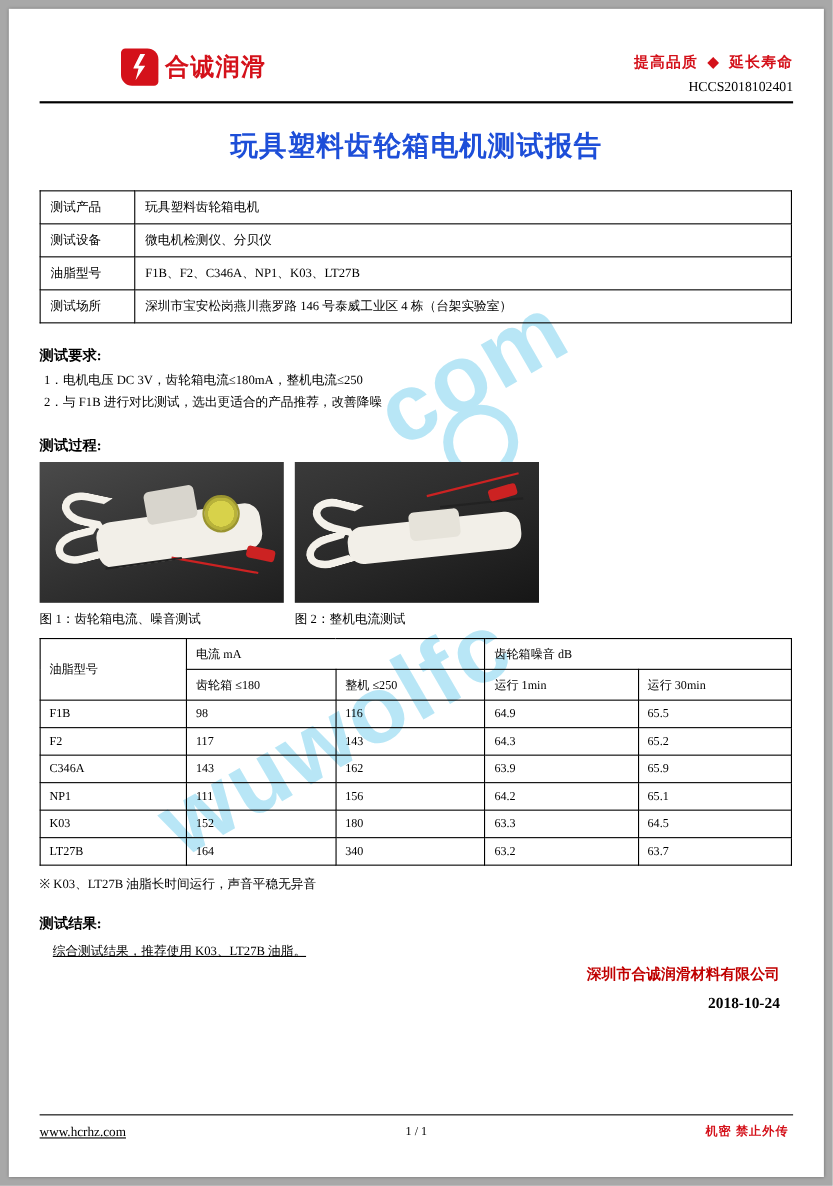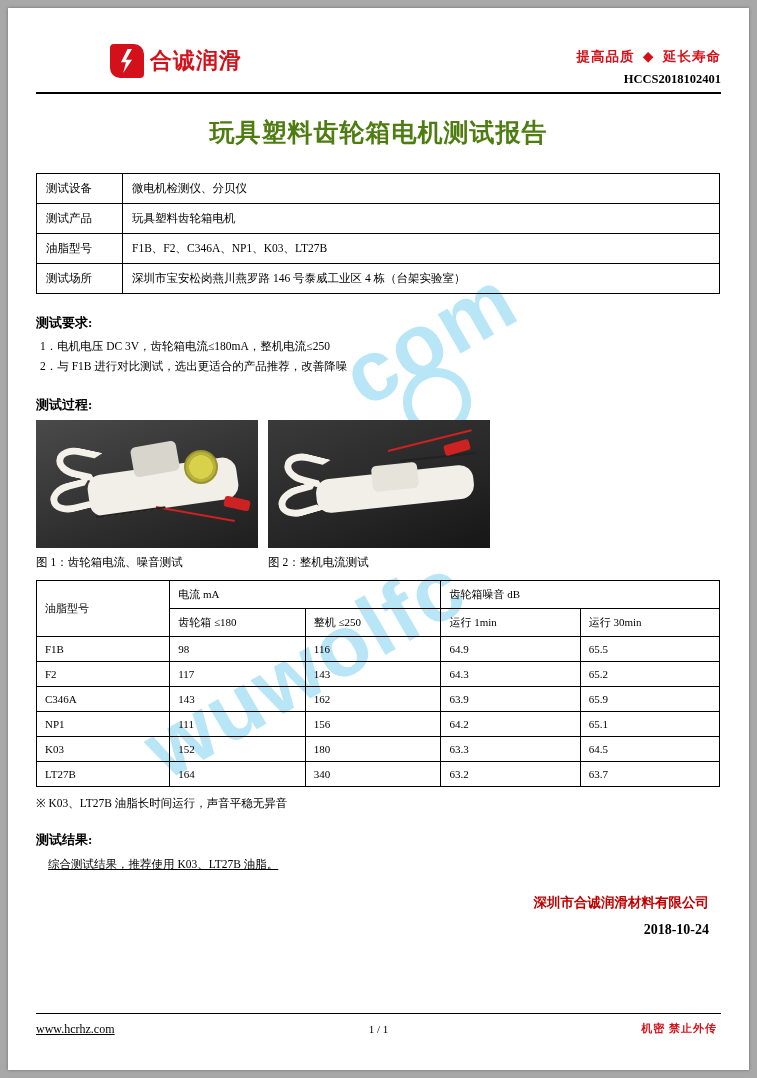--- a/index.html
+++ b/index.html
@@ -94,38 +94,38 @@
   }
   .slogan .drop {
     color: #d4111a;
     font-size: 14px;
     padding: 0 4px;
   }
   .doc-no {
     position: absolute;
     right: 0; top: 34px;
     font-size: 12.5px;
-    font-weight: bold;
+    font-weight: normal;
     color: #000;
     font-family: "Liberation Serif", serif;
   }
   .header-rule {
     position: absolute;
     left: 0; right: 0; bottom: 6px;
     height: 2px;
     background: #000;
   }
 
   h1.title {
     margin: 16px 0 0 0;
     text-align: center;
     font-size: 25px;
     font-weight: bold;
     letter-spacing: 1px;
-    color: #4d7c0f;
+    color: #1d4ed8;
   }
 
   
   table.info {
     margin: 24px 28px 0 28px;
     width: 684px;
     border-collapse: collapse;
     font-size: 11.5px;
   }
   table.info td {
@@ -243,21 +243,21 @@
   .note {
     margin: 8px 28px 0 28px;
     font-size: 11.5px;
   }
   .result-text {
     margin: 8px 28px 0 40px;
     font-size: 11.5px;
     text-decoration: underline;
   }
   .company {
-    margin: 22px 40px 0 28px;
+    margin: 5px 40px 0 28px;
     text-align: right;
     font-size: 13.5px;
     font-weight: bold;
     color: #c00000;
   }
   .date {
     margin: 10px 40px 0 28px;
     text-align: right;
     font-size: 14px;
     font-weight: bold;
@@ -316,26 +316,26 @@
       </div>
       <div class="doc-no">HCCS2018102401</div>
       <div class="header-rule"></div>
     </div>
 
     <h1 class="title">玩具塑料齿轮箱电机测试报告</h1>
 
     <table class="info">
       <tbody>
         <tr>
+          <td class="k">测试产品</td>
+          <td>玩具塑料齿轮箱电机</td>
+        </tr>
+        <tr>
           <td class="k">测试设备</td>
           <td>微电机检测仪、分贝仪</td>
-        </tr>
-        <tr>
-          <td class="k">测试产品</td>
-          <td>玩具塑料齿轮箱电机</td>
         </tr>
         <tr>
           <td class="k">油脂型号</td>
           <td>F1B、F2、C346A、NP1、K03、LT27B</td>
         </tr>
         <tr>
           <td class="k">测试场所</td>
           <td>深圳市宝安松岗燕川燕罗路 146 号泰威工业区 4 栋（台架实验室）</td>
         </tr>
       </tbody>

